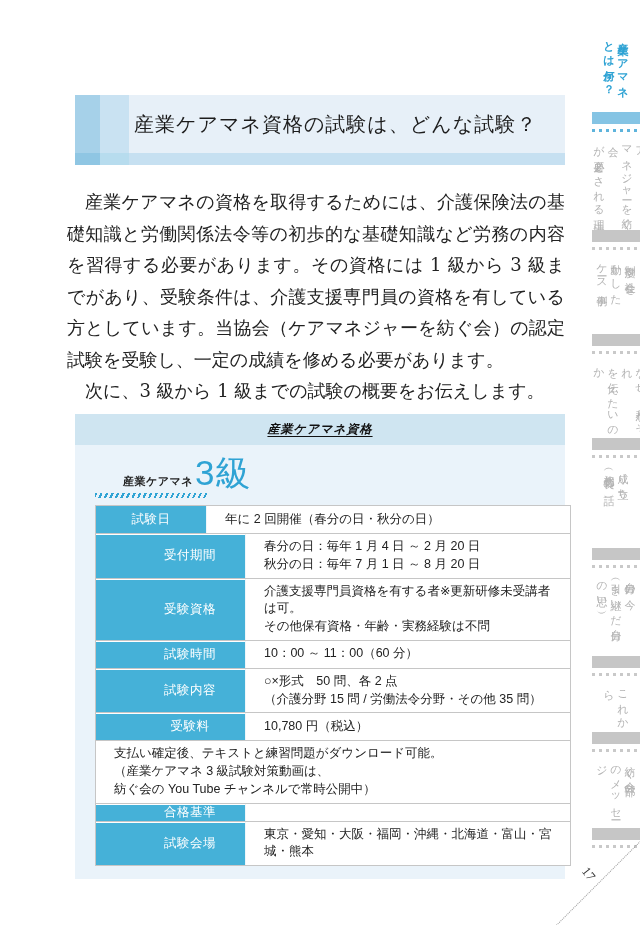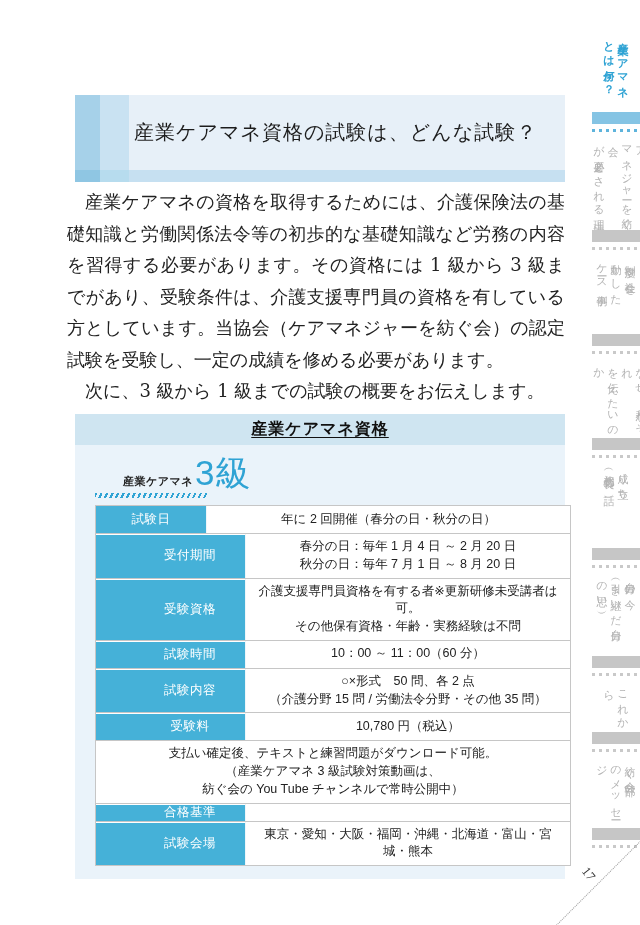--- a/index.html
+++ b/index.html
@@ -3,57 +3,57 @@
 <meta charset="utf-8">
 <style>
   html,body { margin:0; padding:0; background:#fff; }
   .page {
     position:relative; width:640px; height:925px; background:#ffffff;
     overflow:hidden; font-family:"Liberation Sans","DejaVu Sans",sans-serif;
   }
 
   
   .title-block { position:absolute; left:75px; top:95px; width:490px; }
-  .tb-row1 { display:flex; height:75px;text-align:center; }
+  .tb-row1 { display:flex; height:58px;text-align:center; }
   .tb-row2 { display:flex; height:12px; }
   .sq1  { width:25px; background:#a6d1e9; }
   .sq2  { width:29px; background:#c9e2f2; }
   .tb-main { flex:1; background:#e7f0f8; display:flex; align-items:center; }
   .sq1b { width:25px; background:#8fc6e3; }
   .sq2b { width:29px; background:#b7dcee; }
   .tb-mainb { flex:1; background:#c6e0f1; }
   .tb-title { font-size:20px; color:#1c1c1c; letter-spacing:1px; padding-left:5px; font-weight:500; }
 
   
   .intro {
     position:absolute; left:67px; top:186px; width:498px;
     font-family:"DejaVu Serif","Liberation Serif",serif;
     font-size:18px; line-height:31.5px; color:#222; text-align:justify;
   }
   .intro p { margin:0; text-indent:1em; }
 
   
   .panel { position:absolute; left:75px; top:414px; width:490px; background:#eaf3fa; padding-bottom:13px; }
   .panel-header { height:31px; background:#cfe5f1; display:flex; align-items:center; justify-content:center; }
-  .panel-header-text { font-weight:bold; font-size:16px; color:#111;
-    text-decoration:underline; text-underline-offset:3px; letter-spacing:1px; }
+  .panel-header-text { font-weight:bold; font-size:12px; color:#111;
+    text-decoration:underline; text-underline-offset:3px; letter-spacing:1px;font-style:italic; }
   .grade { margin:10px 0 0 20px; line-height:1; }
   .grade-prefix { font-size:11px; font-weight:bold; color:#222; letter-spacing:0.5px;margin-left:28px; }
   .grade-num { font-size:35px; color:#2fa3d4; margin-left:2px; letter-spacing:1px; }
   .hatch { width:112px; height:5px; margin:3px 0 7px 20px;
     background:repeating-linear-gradient(115deg,#2fa3d4 0 2px,rgba(255,255,255,0) 2px 5px); }
 
-  .exam-table { margin-left:20px; width:476px; background:#fff; border:1px solid #c6c6c6; box-sizing:border-box;text-align:center; }
+  .exam-table { margin-left:20px; width:476px; background:#fff; border:1px solid #c6c6c6; box-sizing:border-box; }
   .trow { display:flex; }
   .trow + .trow { border-top:1px solid #c6c6c6; }
   .cell-label { flex:0 0 110px; background:#45b1d8; color:#fff;
     display:flex; align-items:center; justify-content:center;
     font-size:12.5px; letter-spacing:0.5px; border-right:1px solid #eef6fa; }
   .trow + .trow .cell-label { box-shadow:inset 0 1px 0 #ffffff;padding-left:39px; }
-  .cell-value { flex:1; padding:4px 10px; display:flex; flex-direction:column; justify-content:center; min-height:19px; }
+  .cell-value { flex:1; padding:4px 18px; display:flex; flex-direction:column; justify-content:center; min-height:19px; }
   .cell-value span { font-size:12.5px; line-height:1.42; color:#222; white-space:pre-line; }
 
   
   .sidebar { position:absolute; top:0; right:0; width:48px; height:925px; }
   .stab { display:flex; flex-direction:column; box-sizing:border-box; }
   .stab-label {
     writing-mode:vertical-rl; text-orientation:mixed; white-space:pre-line;
     font-size:11px; line-height:14px; letter-spacing:1.5px;
     color:#b3b3b3; margin:4px auto 4px; flex:1;
   }

